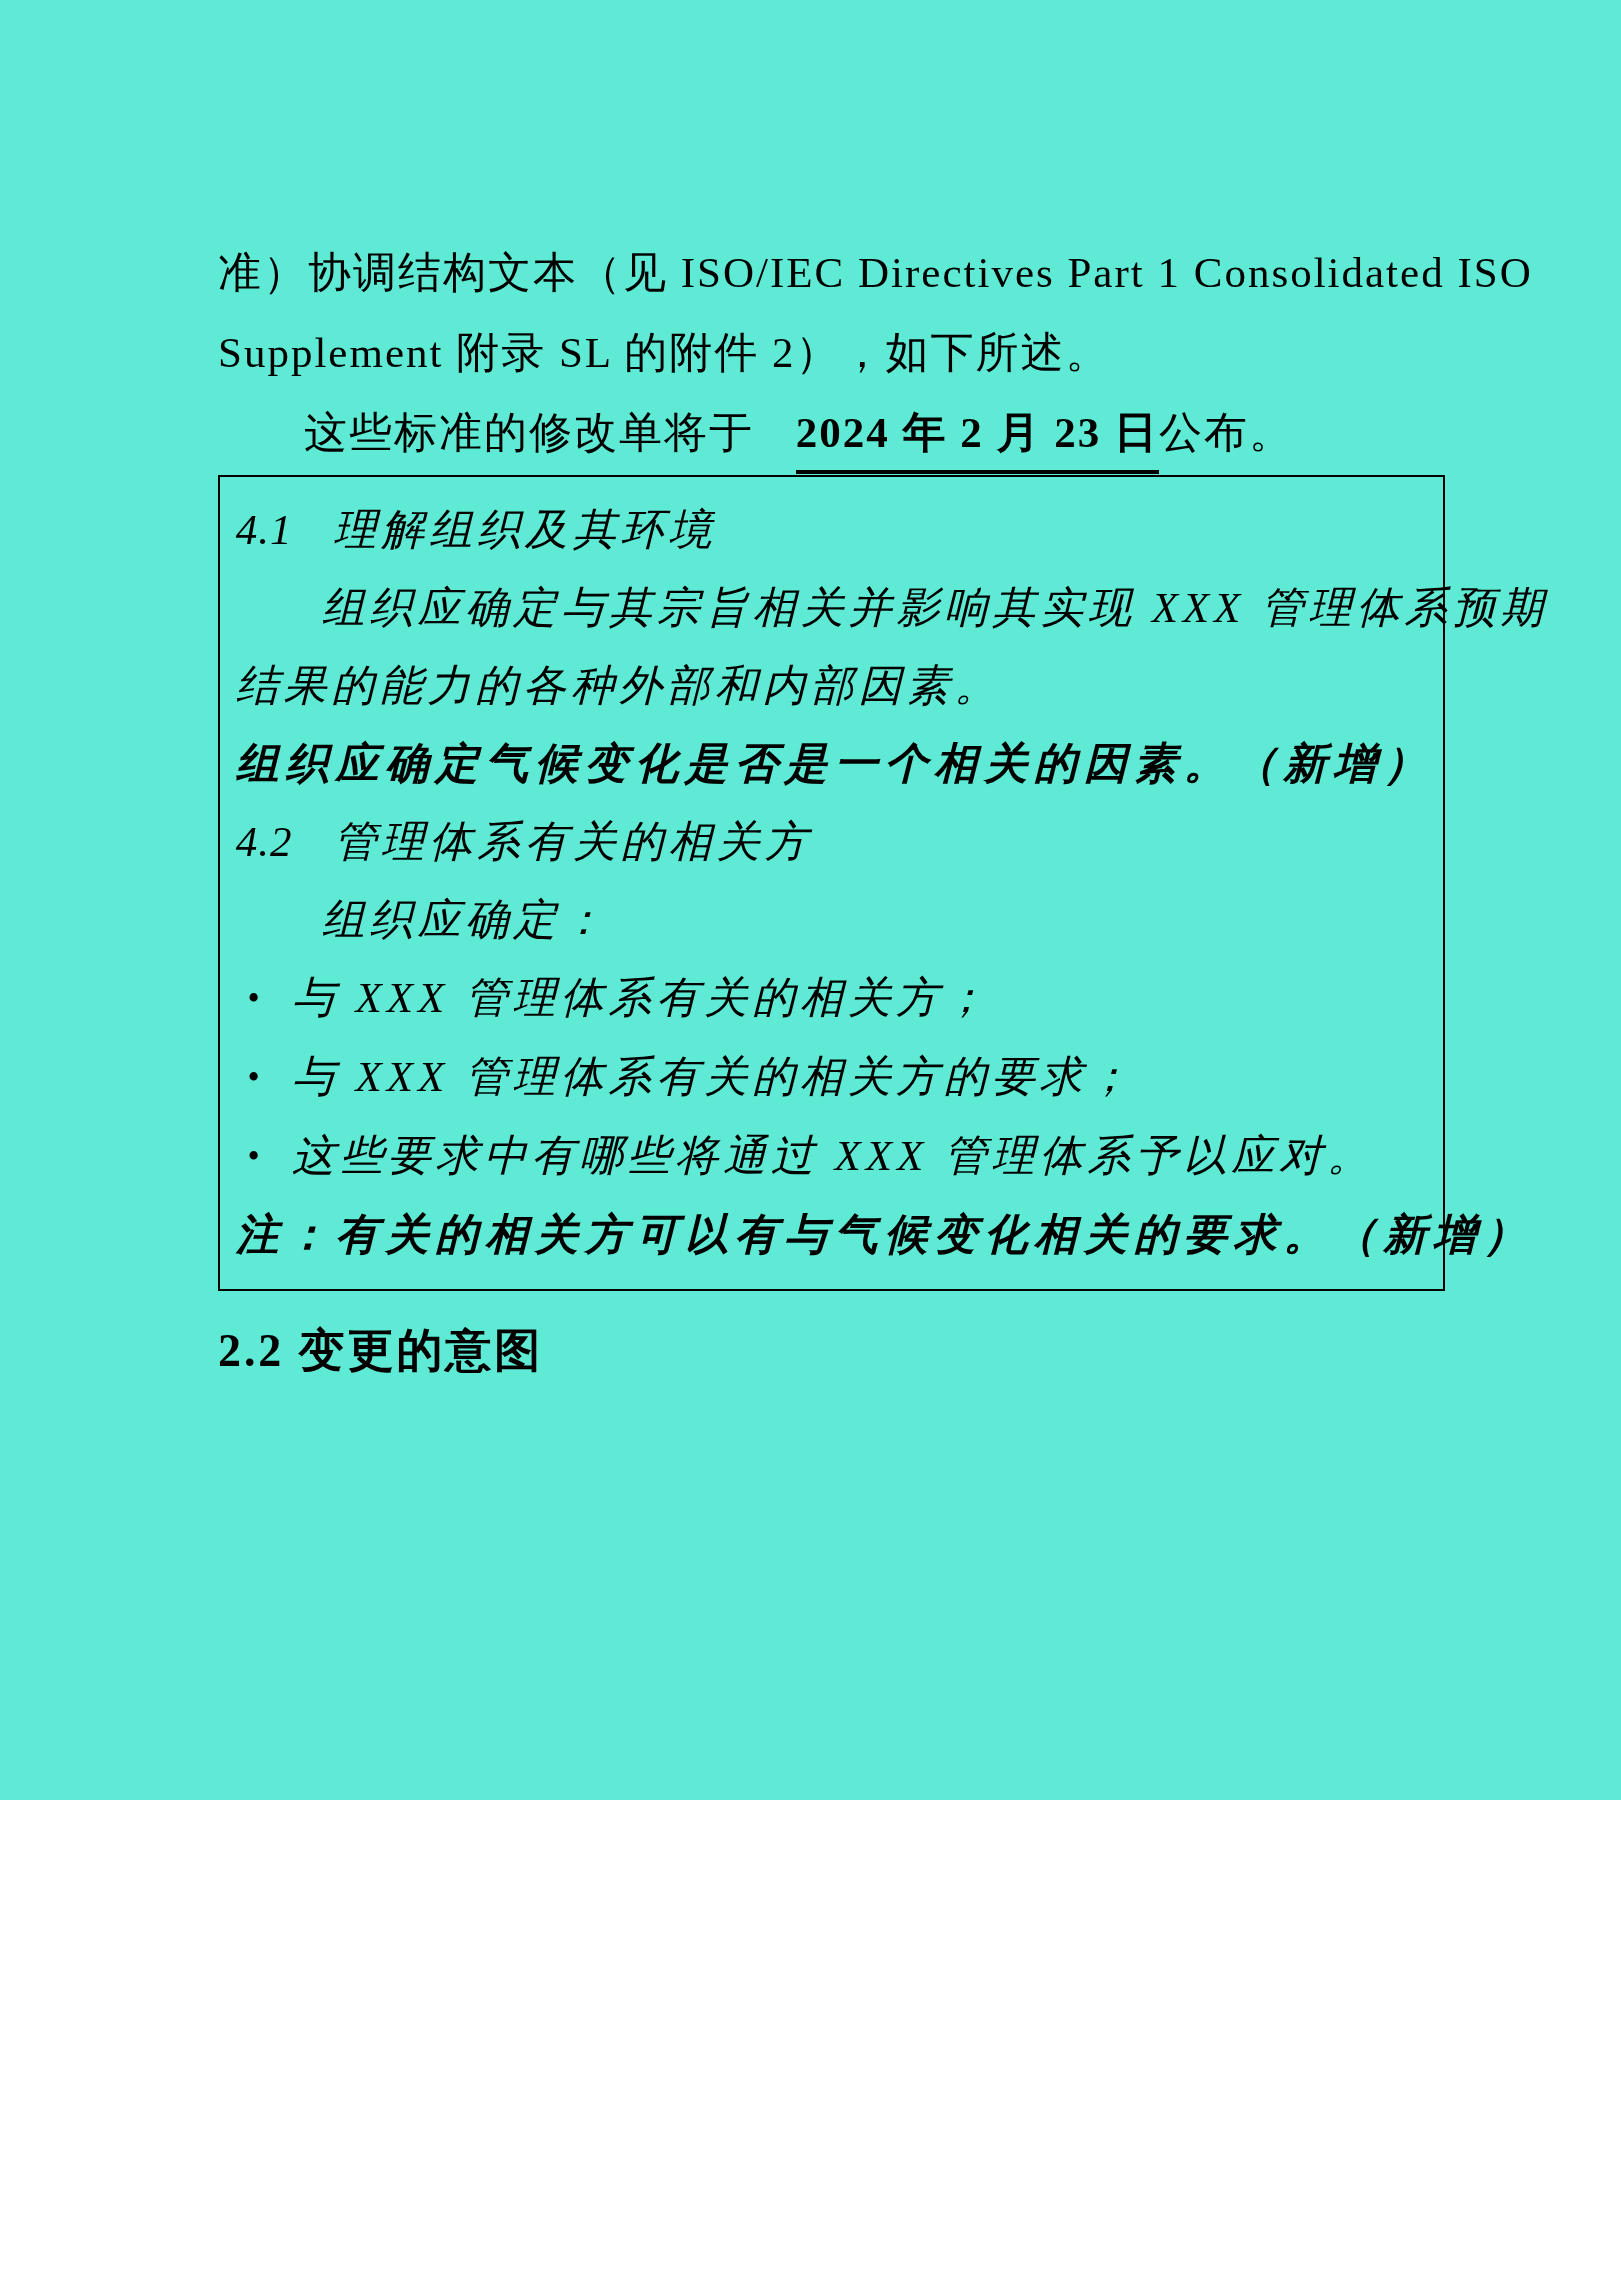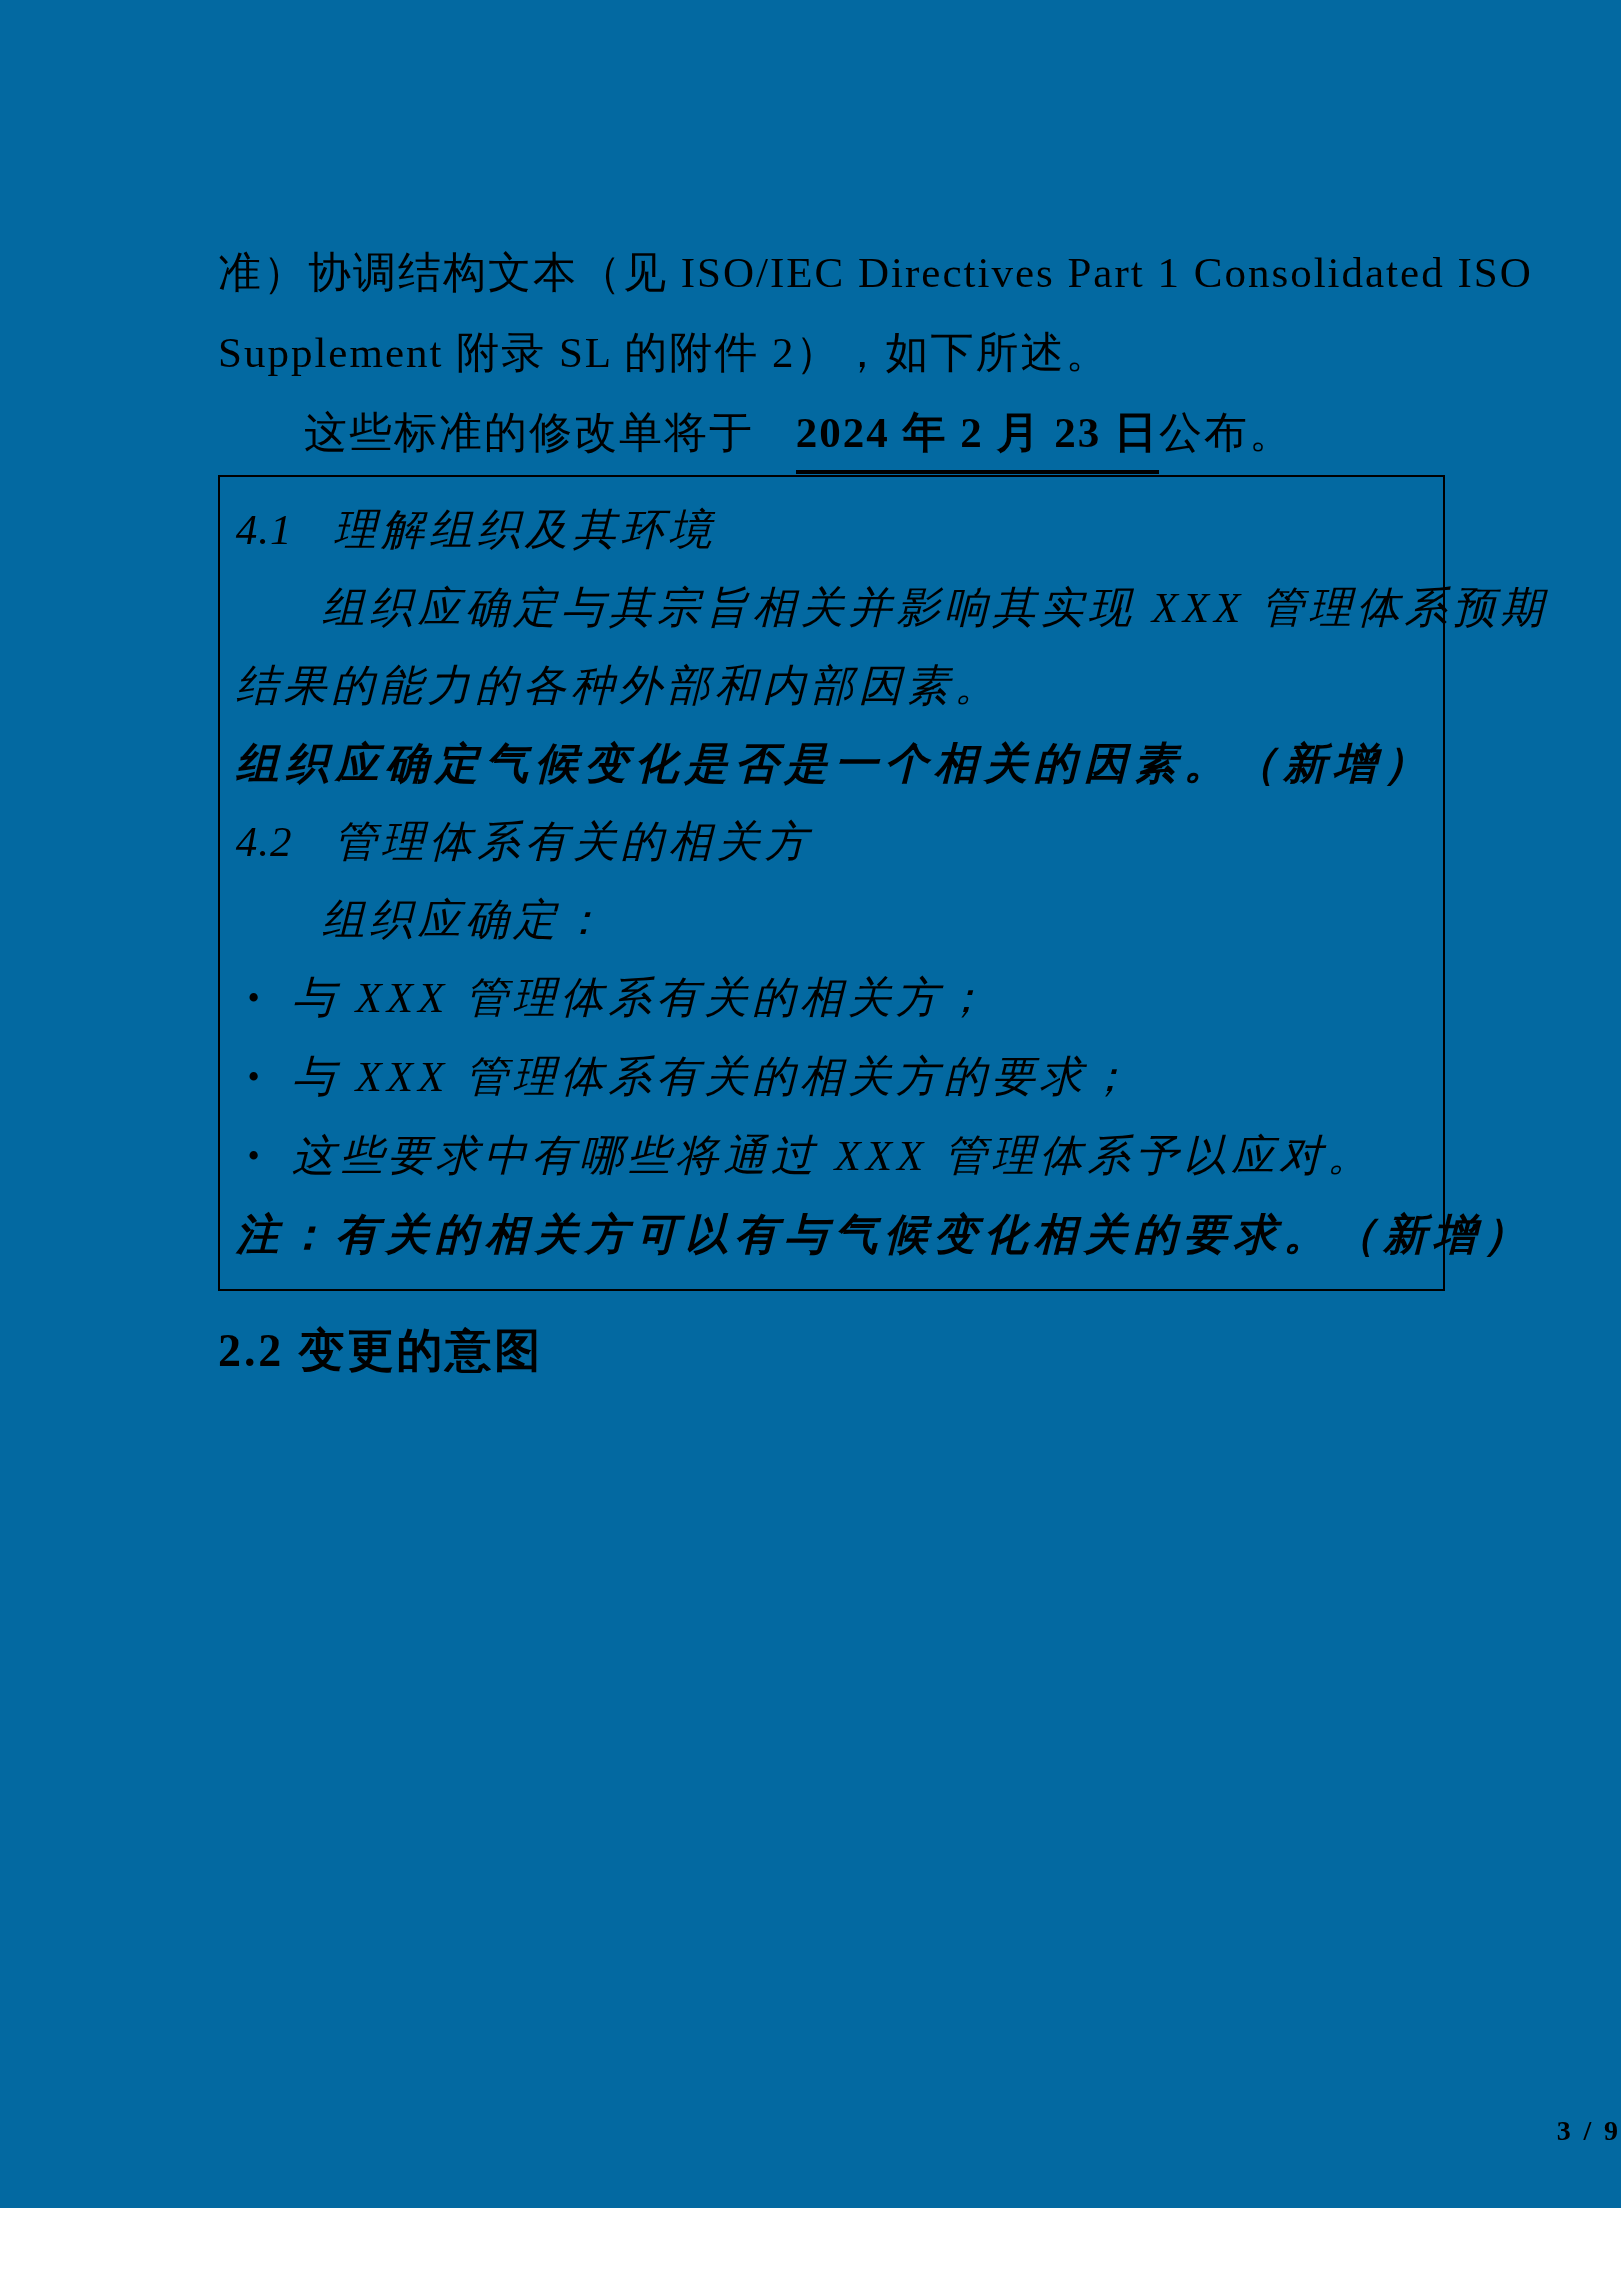--- a/index.html
+++ b/index.html
@@ -1,21 +1,21 @@
 <!DOCTYPE html>
 <html><head>
 <meta charset="utf-8">
 <style>
   * { margin: 0; padding: 0; box-sizing: border-box; }
   html, body { background: #ffffff; }
   .page {
     position: relative;
     width: 1621px;
-    height: 2208px;
-    background: #0369a1;
+    height: 1800px;
+    background: #5eead4;
     color: #000000;
     font-family: "Liberation Serif", "DejaVu Serif", serif;
     overflow: hidden;
   }
   .content {
     position: absolute;
     left: 218px;
     top: 233px;
     width: 1227px;
   }

